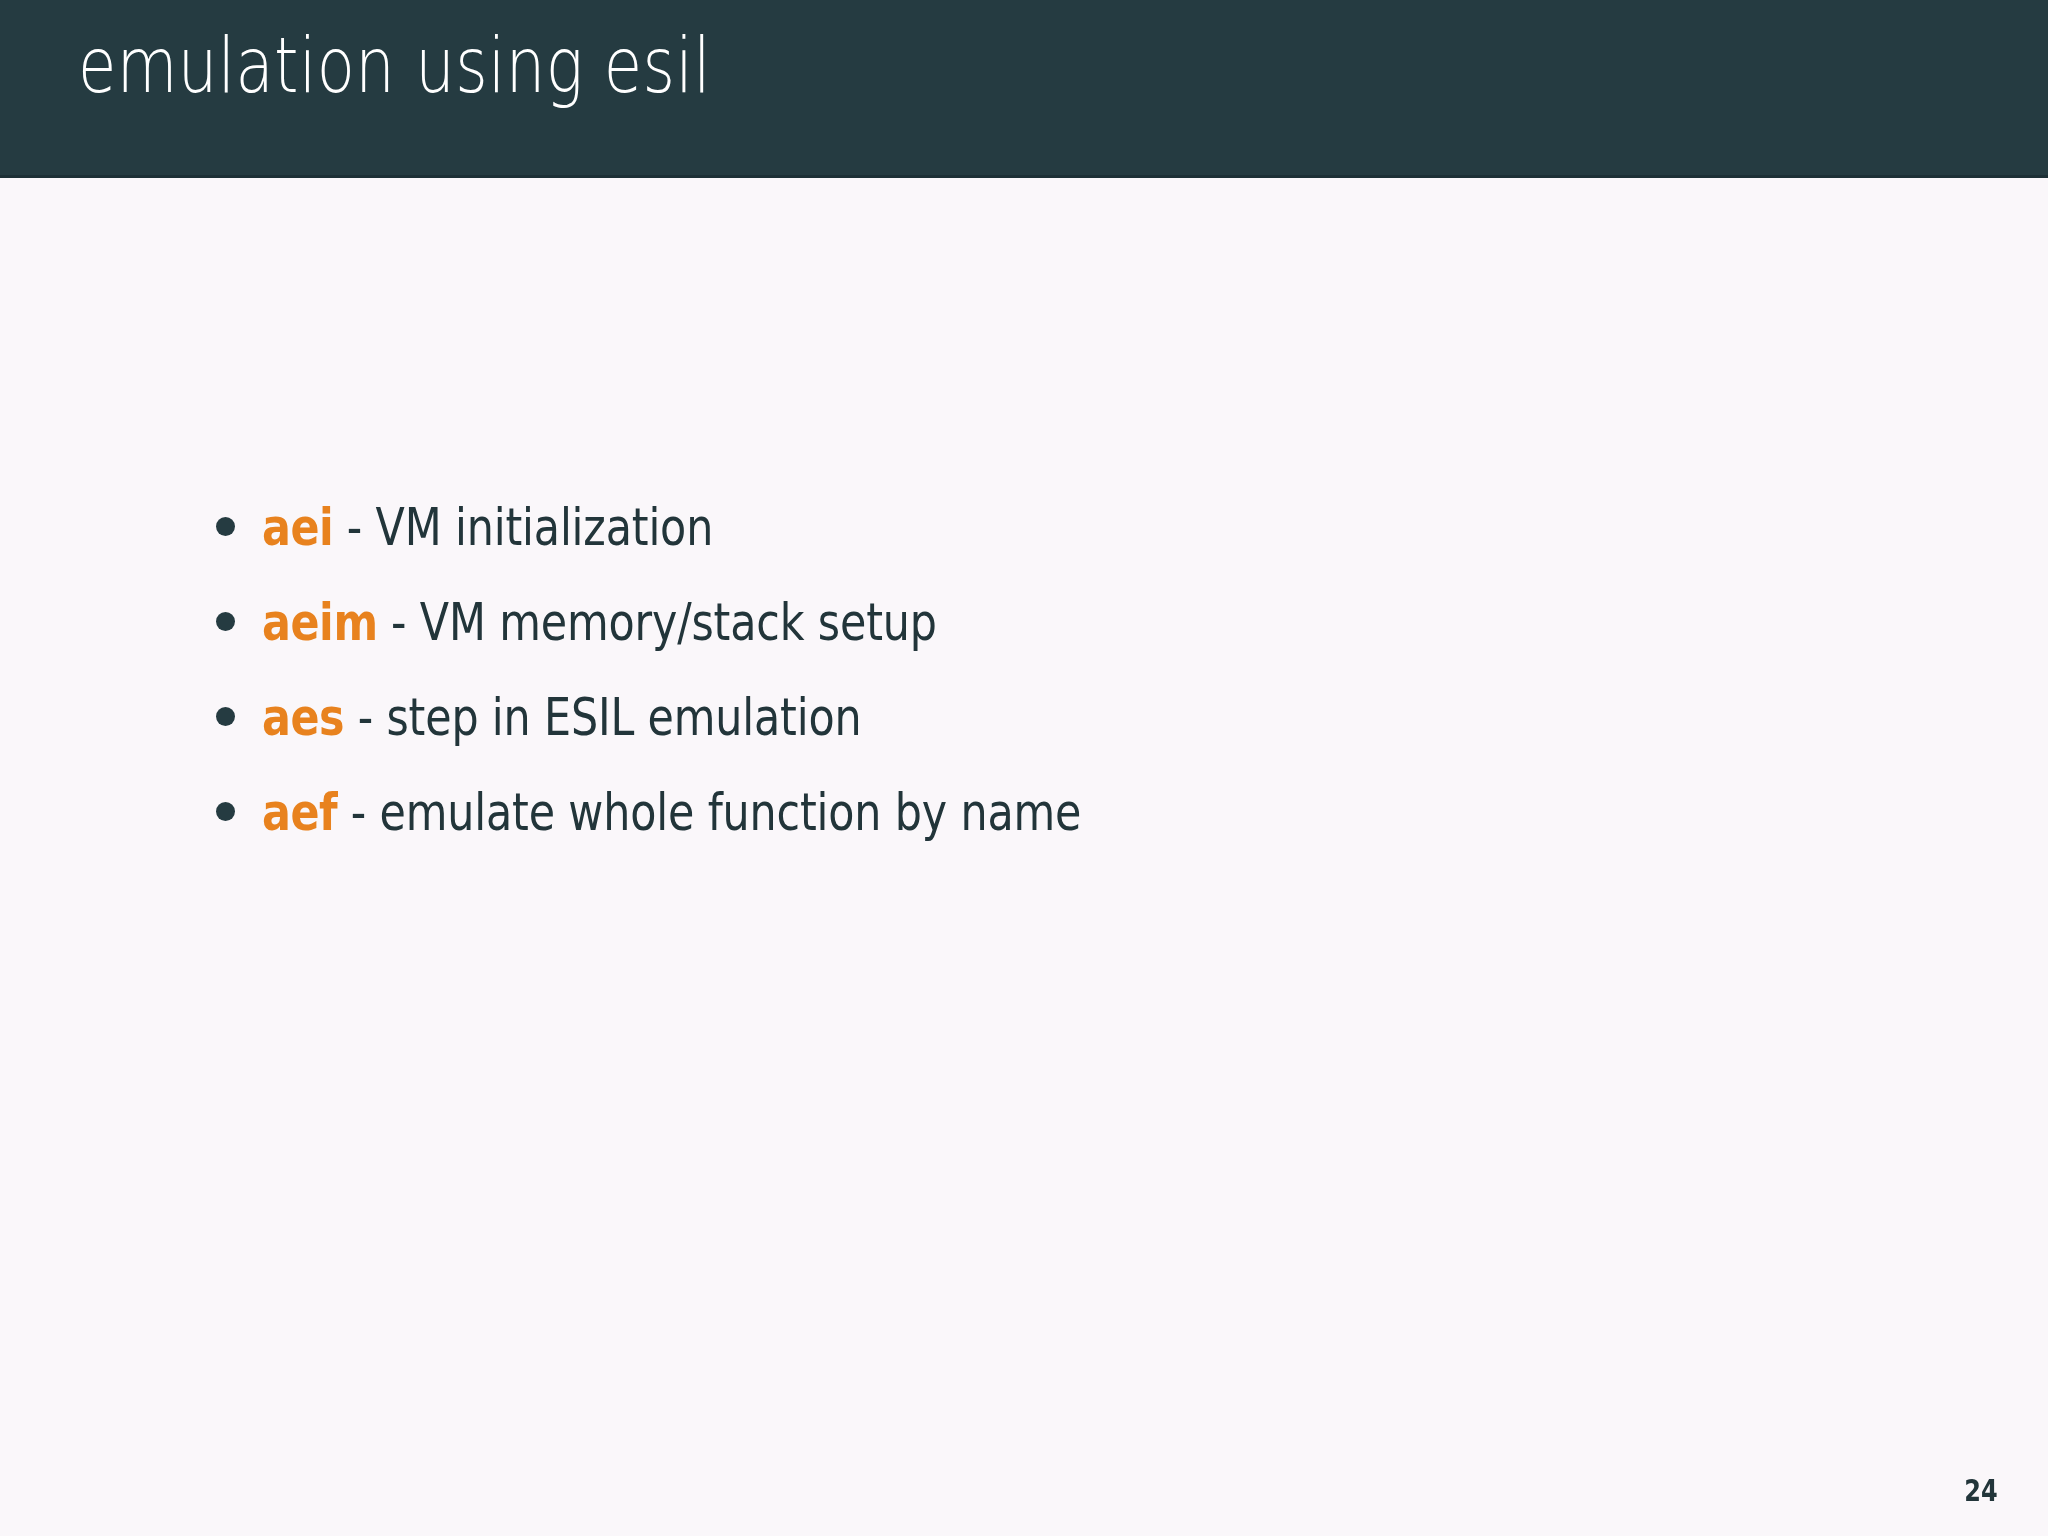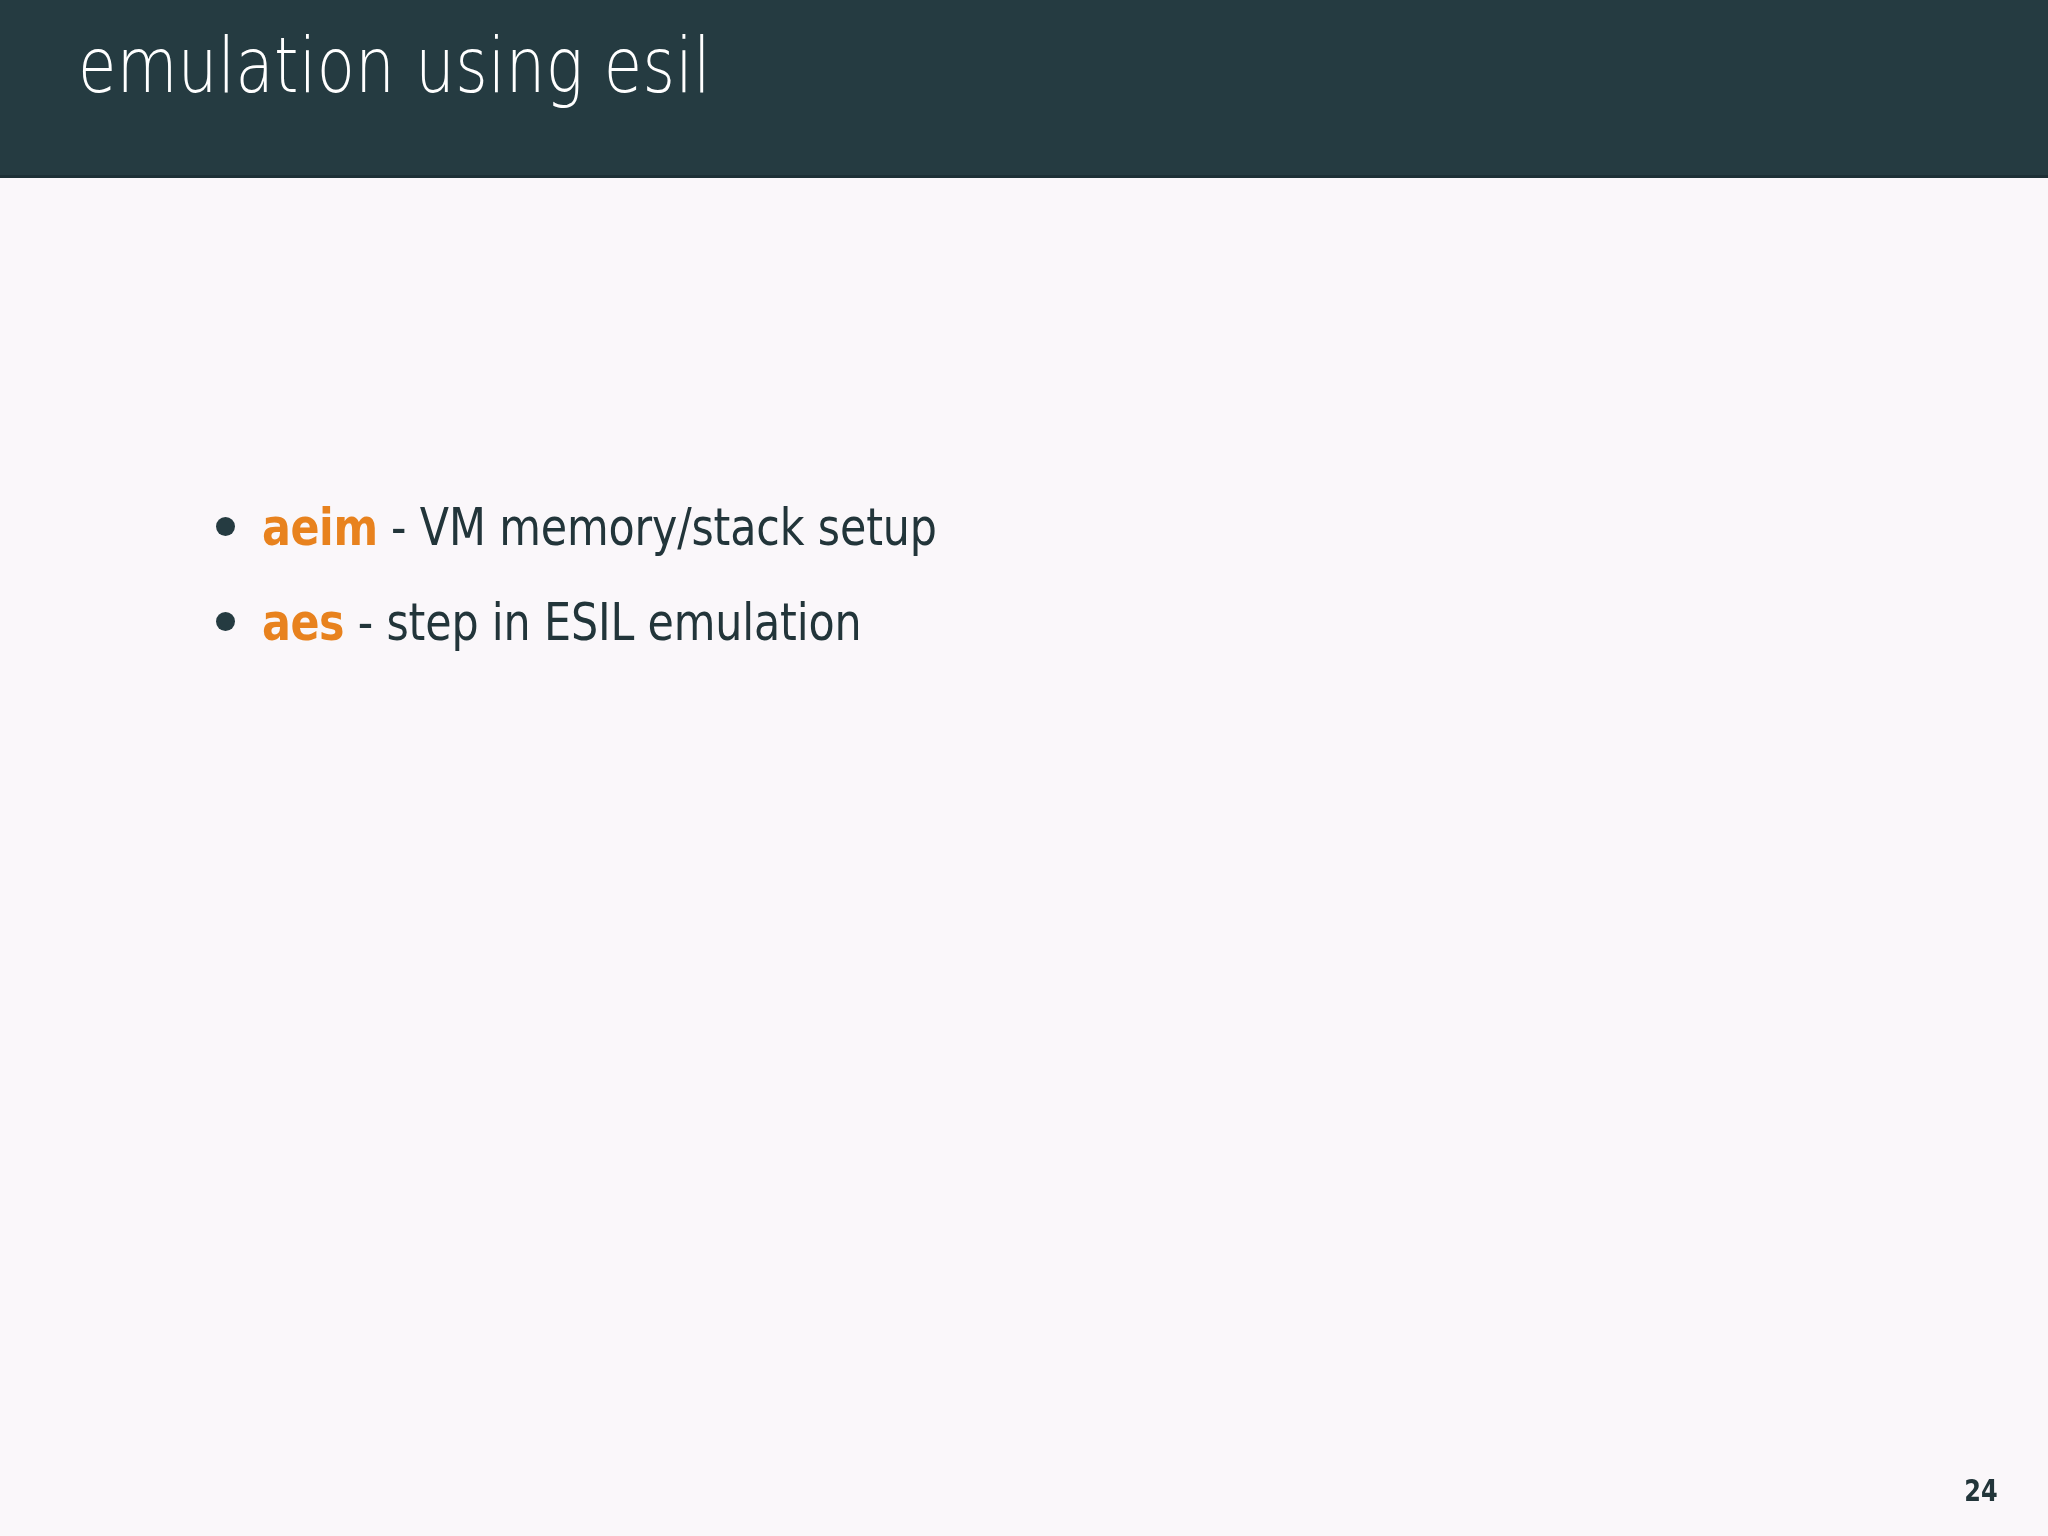--- a/index.html
+++ b/index.html
@@ -130,35 +130,47 @@
 
 <div class="slide">
 
   <div class="title-bar">
     <div class="title-text">emulation using esil</div>
   </div>
 
   <div class="content">
 
 
+    <div class="bullet-row">
+      <span class="bullet-marker">
+          <span class="bullet-dot"></span>
+        </span>
+      <span class="bullet-text"><span class="code"><span>aei</span><span class="sup"></span></span><span class="desc"> - </span><span class="desc">VM initialization</span></span>
+    </div>
 
     <div class="bullet-row">
       <span class="bullet-marker">
           <span class="bullet-dot"></span>
         </span>
       <span class="bullet-text"><span class="code"><span>aeim</span><span class="sup"></span></span><span class="desc"> - </span><span class="desc">VM memory/stack setup</span></span>
     </div>
 
 
     <div class="bullet-row">
       <span class="bullet-marker">
           <span class="bullet-dot"></span>
         </span>
       <span class="bullet-text"><span class="code"><span>aes</span><span class="sup"></span></span><span class="desc"> - </span><span class="desc">step in ESIL emulation</span></span>
     </div>
 
 
+    <div class="bullet-row">
+      <span class="bullet-marker">
+          <span class="bullet-dot"></span>
+        </span>
+      <span class="bullet-text"><span class="code"><span>aef</span><span class="sup"></span></span><span class="desc"> - </span><span class="desc">emulate whole function by name</span></span>
+    </div>
 
   </div>
 
   <div class="page-number">24</div>
 
 </div>
 
 </body></html>

